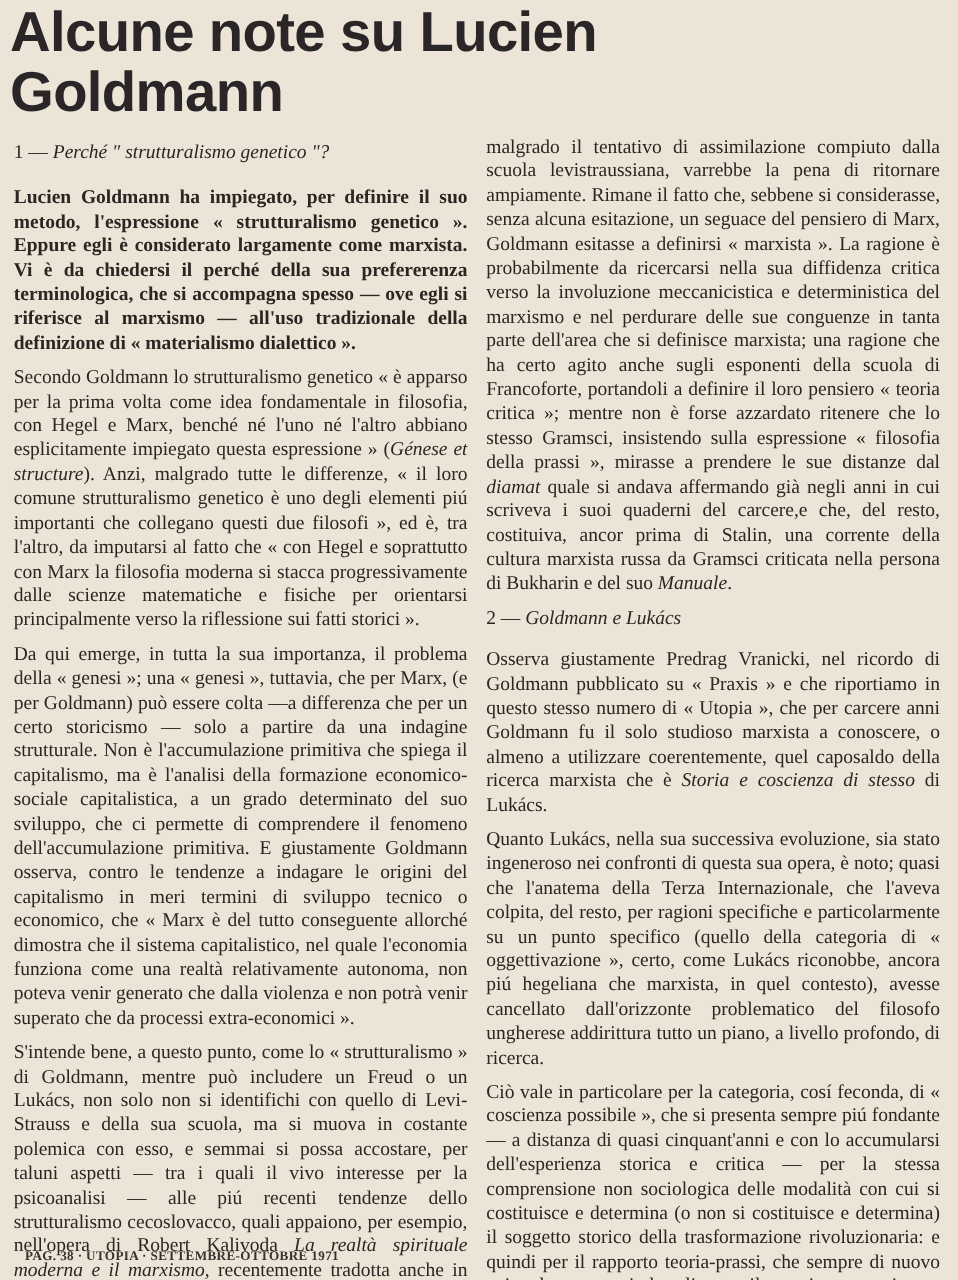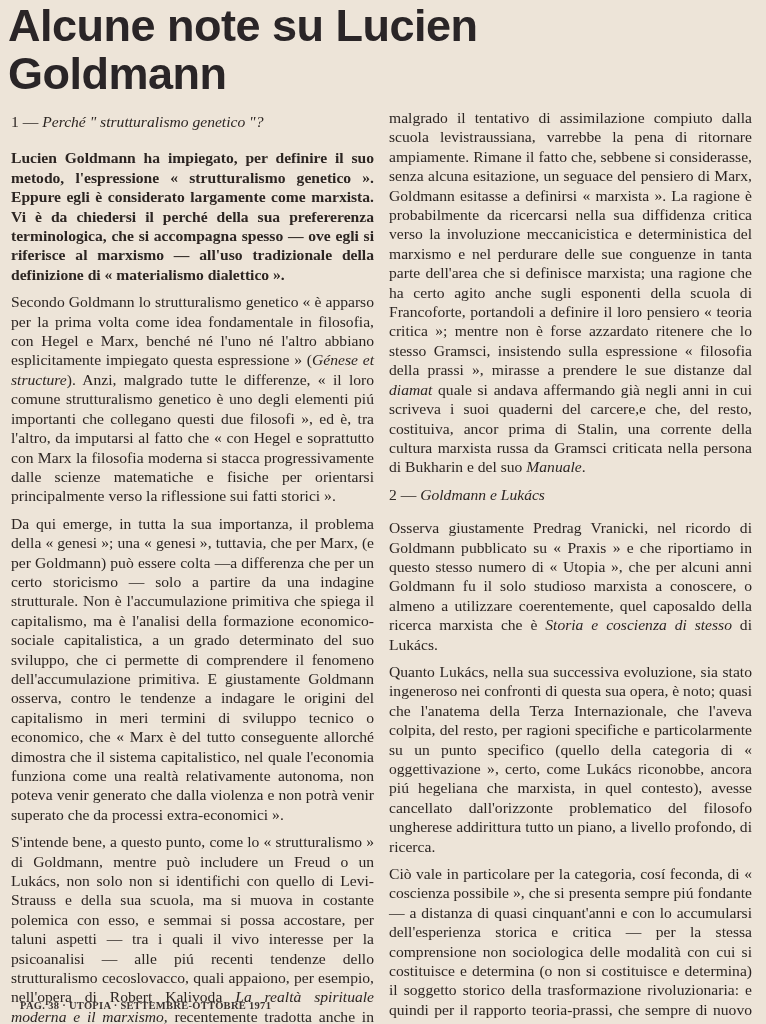--- a/index.html
+++ b/index.html
@@ -58,19 +58,19 @@
     <p><span>S'intende bene, a questo punto, come lo « strutturalismo » di Goldmann, mentre può includere un Freud o un Lukács, non solo non si identifichi con quello di Levi-Strauss e della sua scuola, ma si muova in costante polemica con esso, e semmai si possa accostare, per taluni aspetti — tra i quali il vivo interesse per la psicoanalisi — alle piú recenti tendenze dello strutturalismo cecoslovacco, quali appaiono, per esempio, nell'opera di Robert Kalivoda </span><em>La realtà spirituale moderna e il marxismo,</em><span> recentemente tradotta anche in italiano. Né bisogna dimenticare che il maestro « diretto » di Goldmann è stato Piaget, sul cui « strutturalismo »,</span></p>
   </div>
 
   <div class="col right">
     <p><span>malgrado il tentativo di assimilazione compiuto dalla scuola levistraussiana, varrebbe la pena di ritornare ampiamente. Rimane il fatto che, sebbene si considerasse, senza alcuna esitazione, un seguace del pensiero di Marx, Goldmann esitasse a definirsi « marxista ». La ragione è probabilmente da ricercarsi nella sua diffidenza critica verso la involuzione meccanicistica e deterministica del marxismo e nel perdurare delle sue conguenze in tanta parte dell'area che si definisce marxista; una ragione che ha certo agito anche sugli esponenti della scuola di Francoforte, portandoli a definire il loro pensiero « teoria critica »; mentre non è forse azzardato ritenere che lo stesso Gramsci, insistendo sulla espressione « filosofia della prassi », mirasse a prendere le sue distanze dal </span><em>diamat</em><span> quale si andava affermando già negli anni in cui scriveva i suoi quaderni del carcere,e che, del resto, costituiva, ancor prima di Stalin, una corrente della cultura marxista russa da Gramsci criticata nella persona di Bukharin e del suo </span><em>Manuale</em><span>.</span></p>
 
     <div class="sec-head">
       <span class="num">2 —</span>
       <span class="ttl">Goldmann e Lukács</span>
     </div>
-    <p><span>Osserva giustamente Predrag Vranicki, nel ricordo di Goldmann pubblicato su « Praxis » e che riportiamo in questo stesso numero di « Utopia », che per alcuni anni Goldmann fu il solo studioso marxista a conoscere, o almeno a utilizzare coerentemente, quel caposaldo della ricerca marxista che è </span><em>Storia e coscienza di stesso</em><span> di Lukács.</span></p>
+    <p><span>Osserva giustamente Predrag Vranicki, nel ricordo di Goldmann pubblicato su « Praxis » e che riportiamo in questo stesso numero di « Utopia », che per carcere anni Goldmann fu il solo studioso marxista a conoscere, o almeno a utilizzare coerentemente, quel caposaldo della ricerca marxista che è </span><em>Storia e coscienza di stesso</em><span> di Lukács.</span></p>
     <p>Quanto Lukács, nella sua successiva evoluzione, sia stato ingeneroso nei confronti di questa sua opera, è noto; quasi che l'anatema della Terza Internazionale, che l'aveva colpita, del resto, per ragioni specifiche e particolarmente su un punto specifico (quello della categoria di « oggettivazione », certo, come Lukács riconobbe, ancora piú hegeliana che marxista, in quel contesto), avesse cancellato dall'orizzonte problematico del filosofo ungherese addirittura tutto un piano, a livello profondo, di ricerca.</p>
     <p>Ciò vale in particolare per la categoria, cosí feconda, di « coscienza possibile », che si presenta sempre piú fondante — a distanza di quasi cinquant'anni e con lo accumularsi dell'esperienza storica e critica — per la stessa comprensione non sociologica delle modalità con cui si costituisce e determina (o non si costituisce e determina) il soggetto storico della trasformazione rivoluzionaria: e quindi per il rapporto teoria-prassi, che sempre di nuovo coinvolge — e imbroglia — il pensiero marxista e l'azione delle forze politiche che agiscono in nome del marxismo.</p>
   </div>
 
   <div class="footer">PAG. 38 · UTOPIA · SETTEMBRE-OTTOBRE 1971</div>
 </div>
 
 </body></html>

